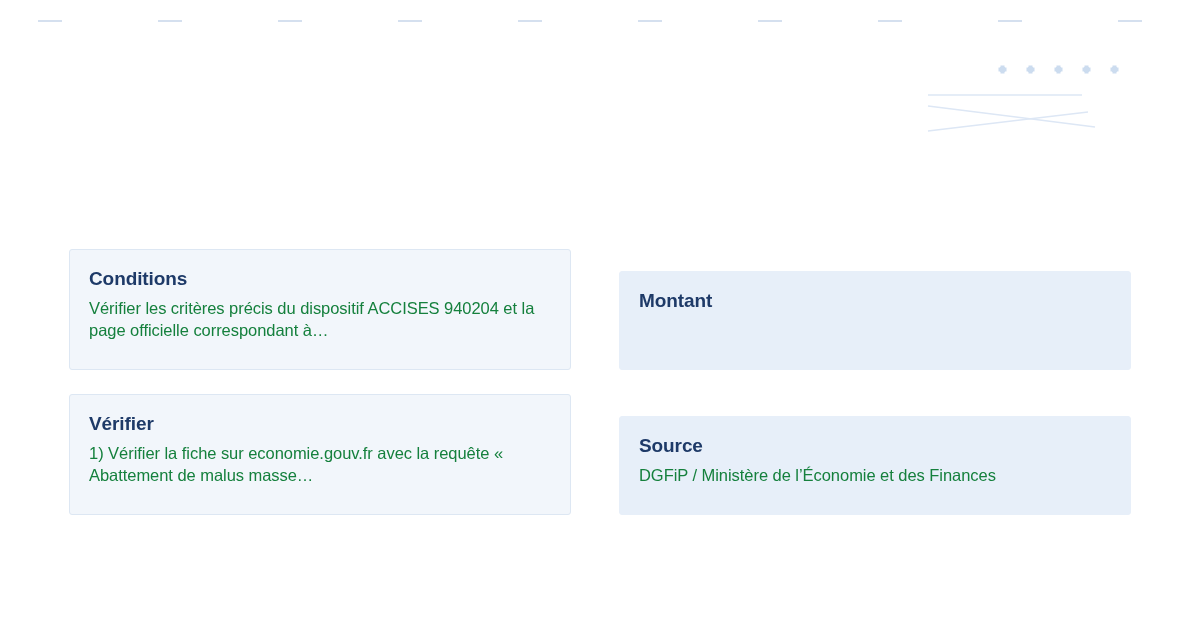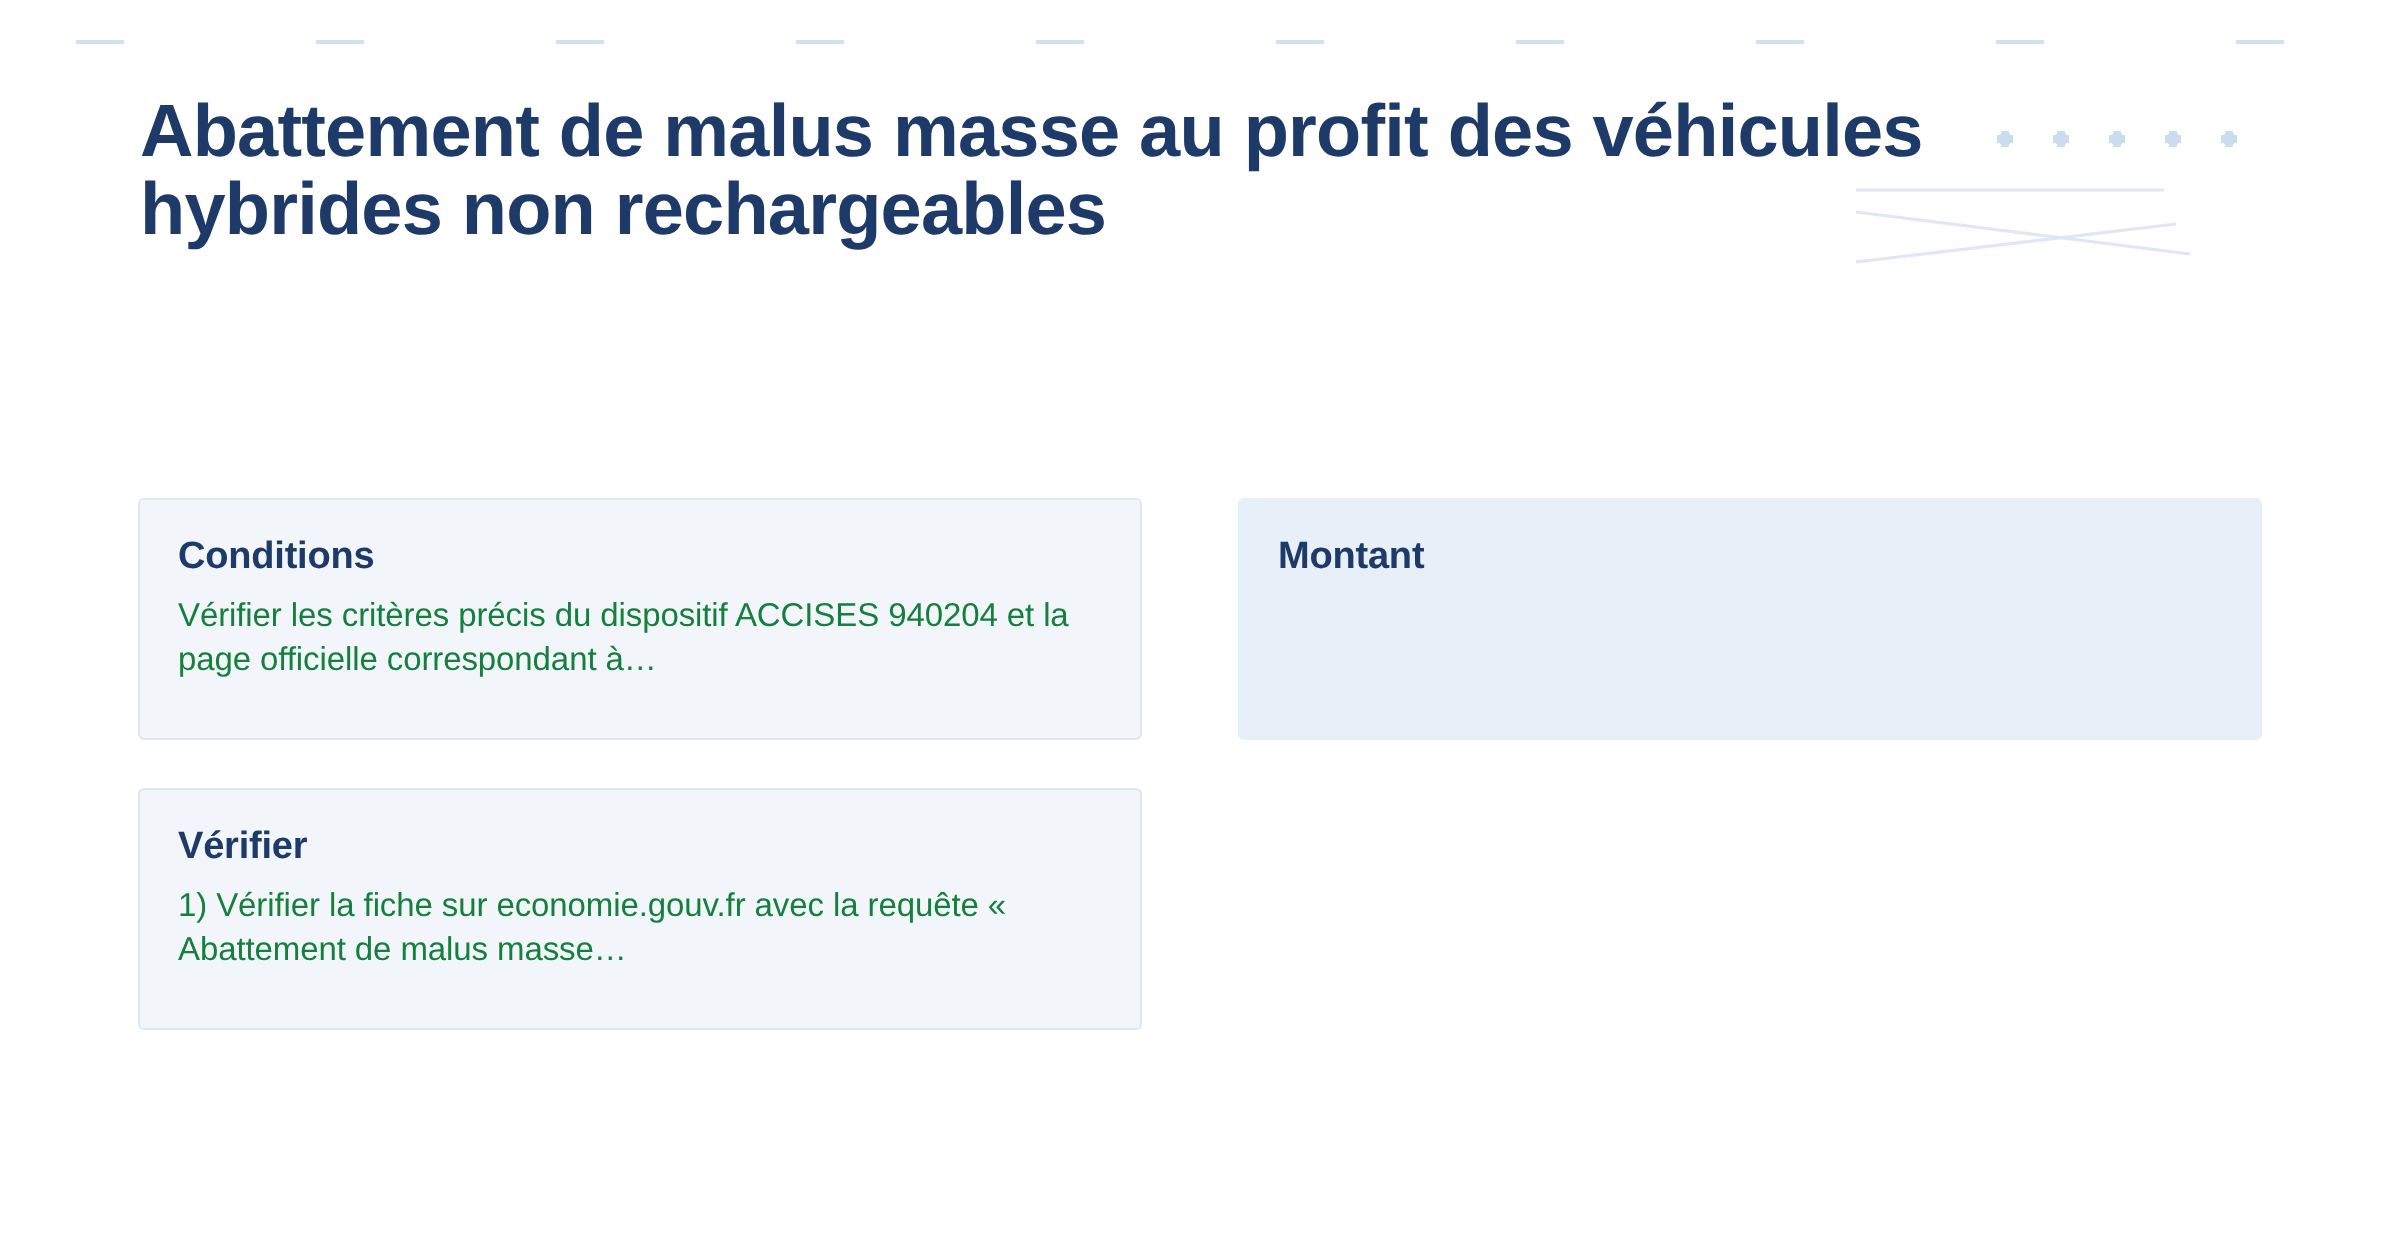--- a/index.html
+++ b/index.html
@@ -109,20 +109,21 @@
     padding: 19px 18px 14px 19px;
     border-radius: 3px;
   }
   .card.tone-light {
     background: #f2f6fb;
     border: 1px solid #dde7f3;
   }
   .card.tone-blue {
     background: #e7eff9;
     border: 1px solid #e7eff9;
+    margin-top: 22px;
   }
   .card-title {
     margin: 0 0 8px 0;
     font-size: 19px;
     line-height: 1.1;
     font-weight: 700;
     color: #1e3a68;
     letter-spacing: -0.1px;
   }
   .card-body {
@@ -164,36 +165,37 @@
     <div class="deco-lines">
       <svg width="180" height="50" viewBox="0 0 180 50" fill="none" aria-hidden="true">
         <line x1="8" y1="9" x2="162" y2="9" stroke="#dde7f5" stroke-width="1.6"></line>
         <line x1="8" y1="20" x2="175" y2="41" stroke="#dde7f5" stroke-width="1.6"></line>
         <line x1="8" y1="45" x2="168" y2="26" stroke="#dde7f5" stroke-width="1.6"></line>
       </svg>
     </div>
 
   </div>
 
-  <div class="title-block">
-    <h1 class="page-title">Abattement de malus masse au profit des véhicules hybrides non rechargeables</h1>
-  </div>
 
   <div class="cards">
 
     <div class="card tone-light">
       <h2 class="card-title">Conditions</h2>
       <p class="card-body">Vérifier les critères précis du dispositif ACCISES 940204 et la page officielle correspondant à…</p>
     </div>
 
     <div class="card tone-blue">
       <h2 class="card-title">Montant</h2>
     </div>
 
     <div class="card tone-light">
       <h2 class="card-title">Vérifier</h2>
       <p class="card-body">1) Vérifier la fiche sur economie.gouv.fr avec la requête « Abattement de malus masse…</p>
     </div>
 
+    <div class="card tone-blue">
+      <h2 class="card-title">Source</h2>
+      <p class="card-body">DGFiP / Ministère de l’Économie et des Finances</p>
+    </div>
 
   </div>
 
 </div>
 
 </body></html>

